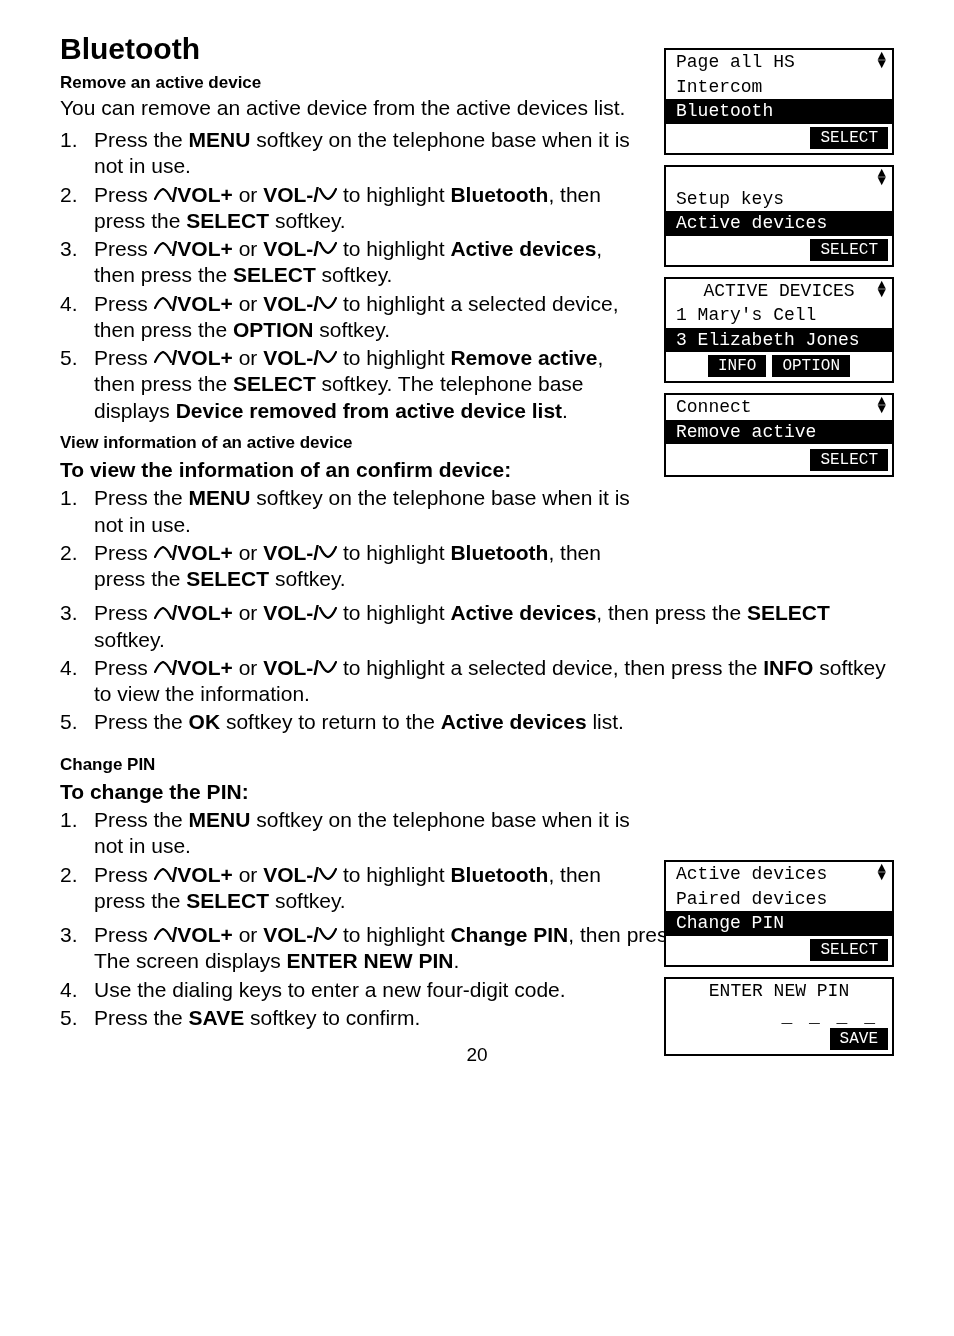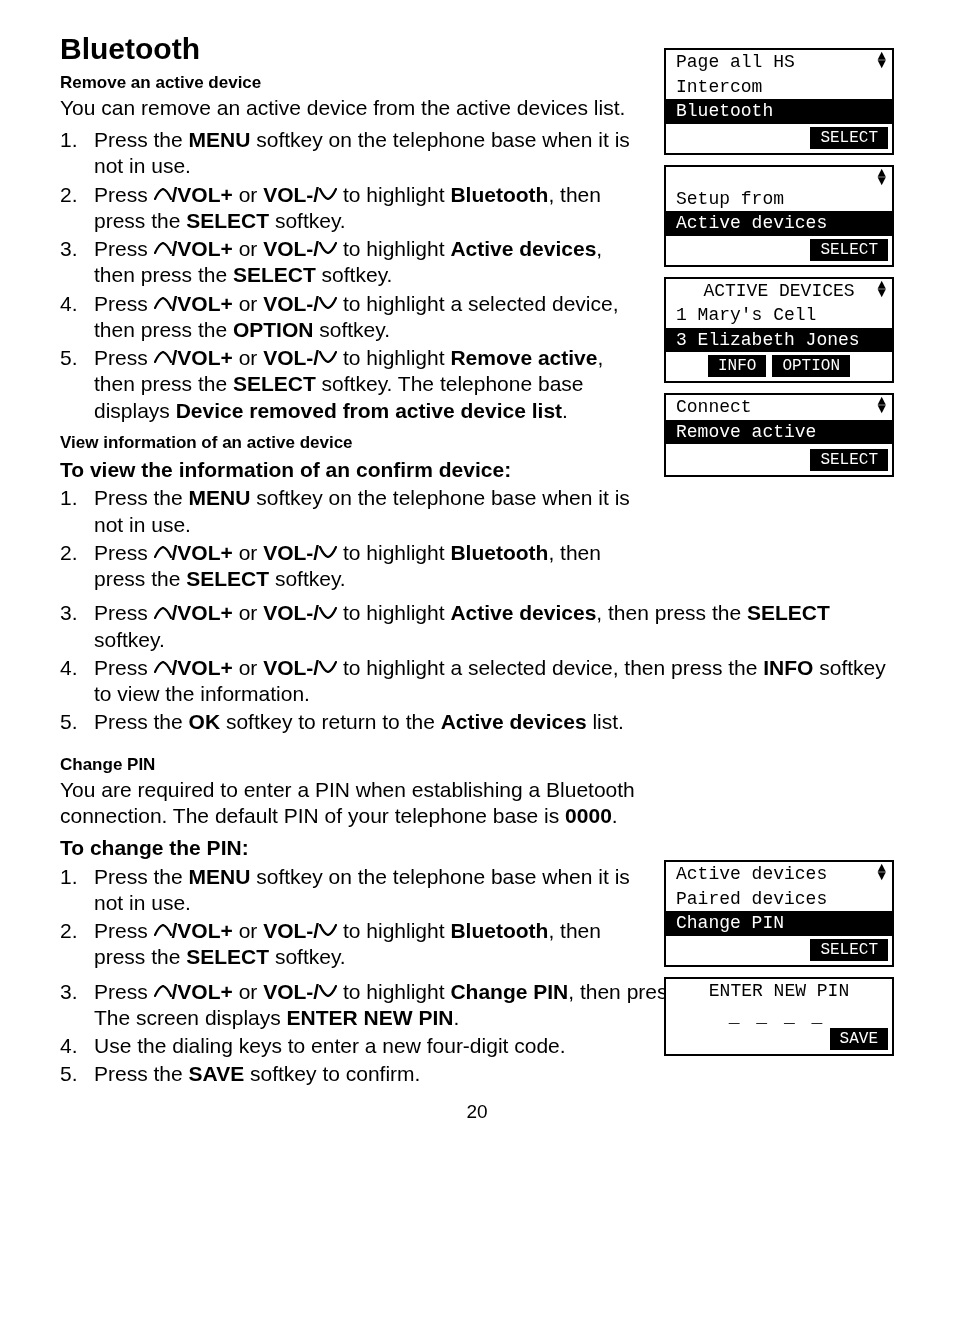--- a/index.html
+++ b/index.html
@@ -34,21 +34,21 @@
     padding-bottom: 4px;
   }
   .screen .updown { position: absolute; right: 6px; top: 2px; font-size: 14px; line-height: 8px; }
   .screen .line { padding: 1px 10px; white-space: nowrap; overflow: hidden; }
   .screen .line.inv { background: #000; color: #fff; }
   .screen .line.center { text-align: center; }
   .screen .softrow { display: flex; justify-content: flex-end; gap: 6px; padding: 3px 4px 0 4px; }
   .screen .softrow.both { justify-content: center; }
   .screen .softkey { background: #000; color: #fff; padding: 1px 10px; font-size: 16px; }
   .screen .blank { height: 20px; }
-  .screen .inputline { text-align: center; padding-right: 14px; height: 20px; }
+  .screen .inputline { text-align: right; padding-right: 14px; height: 20px; }
   .pagenum { text-align: center; font-size: 19px; margin-top: 12px; }
 </style>
 </head>
 <body>
 
 <div class="content">
 
   <h1>Bluetooth</h1>
 
   <div class="textcol">
@@ -104,23 +104,20 @@
             <path d="M1 11 Q5 2 9 1 Q13 2 17 11" fill="none" stroke="#000" stroke-width="2.2" stroke-linecap="round"></path>
           </svg><span class="b">/VOL+</span> or <span class="b">VOL-/</span><svg class="arr" width="18" height="12" viewBox="0 0 18 12">
             <path d="M1 1 Q5 10 9 11 Q13 10 17 1" fill="none" stroke="#000" stroke-width="2.2" stroke-linecap="round"></path>
           </svg> to highlight a selected device, then press the <span class="b">INFO</span> softkey to view the information.</li>
         <li><span class="num">5.</span>Press the <span class="b">OK</span> softkey to return to the <span class="b">Active devices</span> list.</li>
       </ol>
   </div>
 
   <div class="textcol">
     <h2 style="margin-top:18px;">Change PIN</h2>
-    <p class="intro">
-      <span>You are required to enter a PIN when establishing a Bluetooth connection. The default PIN of your telephone base is </span><span class="b">0000</span><span>.</span>
-    </p>
     <h3>To change the PIN:</h3>
     <ol id="list-s3a">
         <li><span class="num">1.</span>Press the <span class="b">MENU</span> softkey on the telephone base when it is not in use.</li>
         <li><span class="num">2.</span>Press <svg class="arr" width="18" height="12" viewBox="0 0 18 12">
             <path d="M1 11 Q5 2 9 1 Q13 2 17 11" fill="none" stroke="#000" stroke-width="2.2" stroke-linecap="round"></path>
           </svg><span class="b">/VOL+</span> or <span class="b">VOL-/</span><svg class="arr" width="18" height="12" viewBox="0 0 18 12">
             <path d="M1 1 Q5 10 9 11 Q13 10 17 1" fill="none" stroke="#000" stroke-width="2.2" stroke-linecap="round"></path>
           </svg> to highlight <span class="b">Bluetooth</span>, then press the <span class="b">SELECT</span> softkey.</li>
       </ol>
   </div>
@@ -142,21 +139,21 @@
         <div class="line">Page all HS</div>
         <div class="line">Intercom</div>
         <div class="line inv">Bluetooth</div>
         <div class="softrow">
           <span class="softkey">SELECT</span>
         </div>
       </div>
       <div class="screen">
         <div class="updown">▲<br>▼</div>
         <div class="blank"></div>
-        <div class="line">Setup from</div>
+        <div class="line">Setup keys</div>
         <div class="line inv">Active devices</div>
         <div class="softrow">
           <span class="softkey">SELECT</span>
         </div>
       </div>
       <div class="screen">
         <div class="updown">▲<br>▼</div>
         <div class="line center">ACTIVE DEVICES</div>
         <div class="line">1 Mary's Cell</div>
         <div class="line inv">3 Elizabeth Jones</div>

